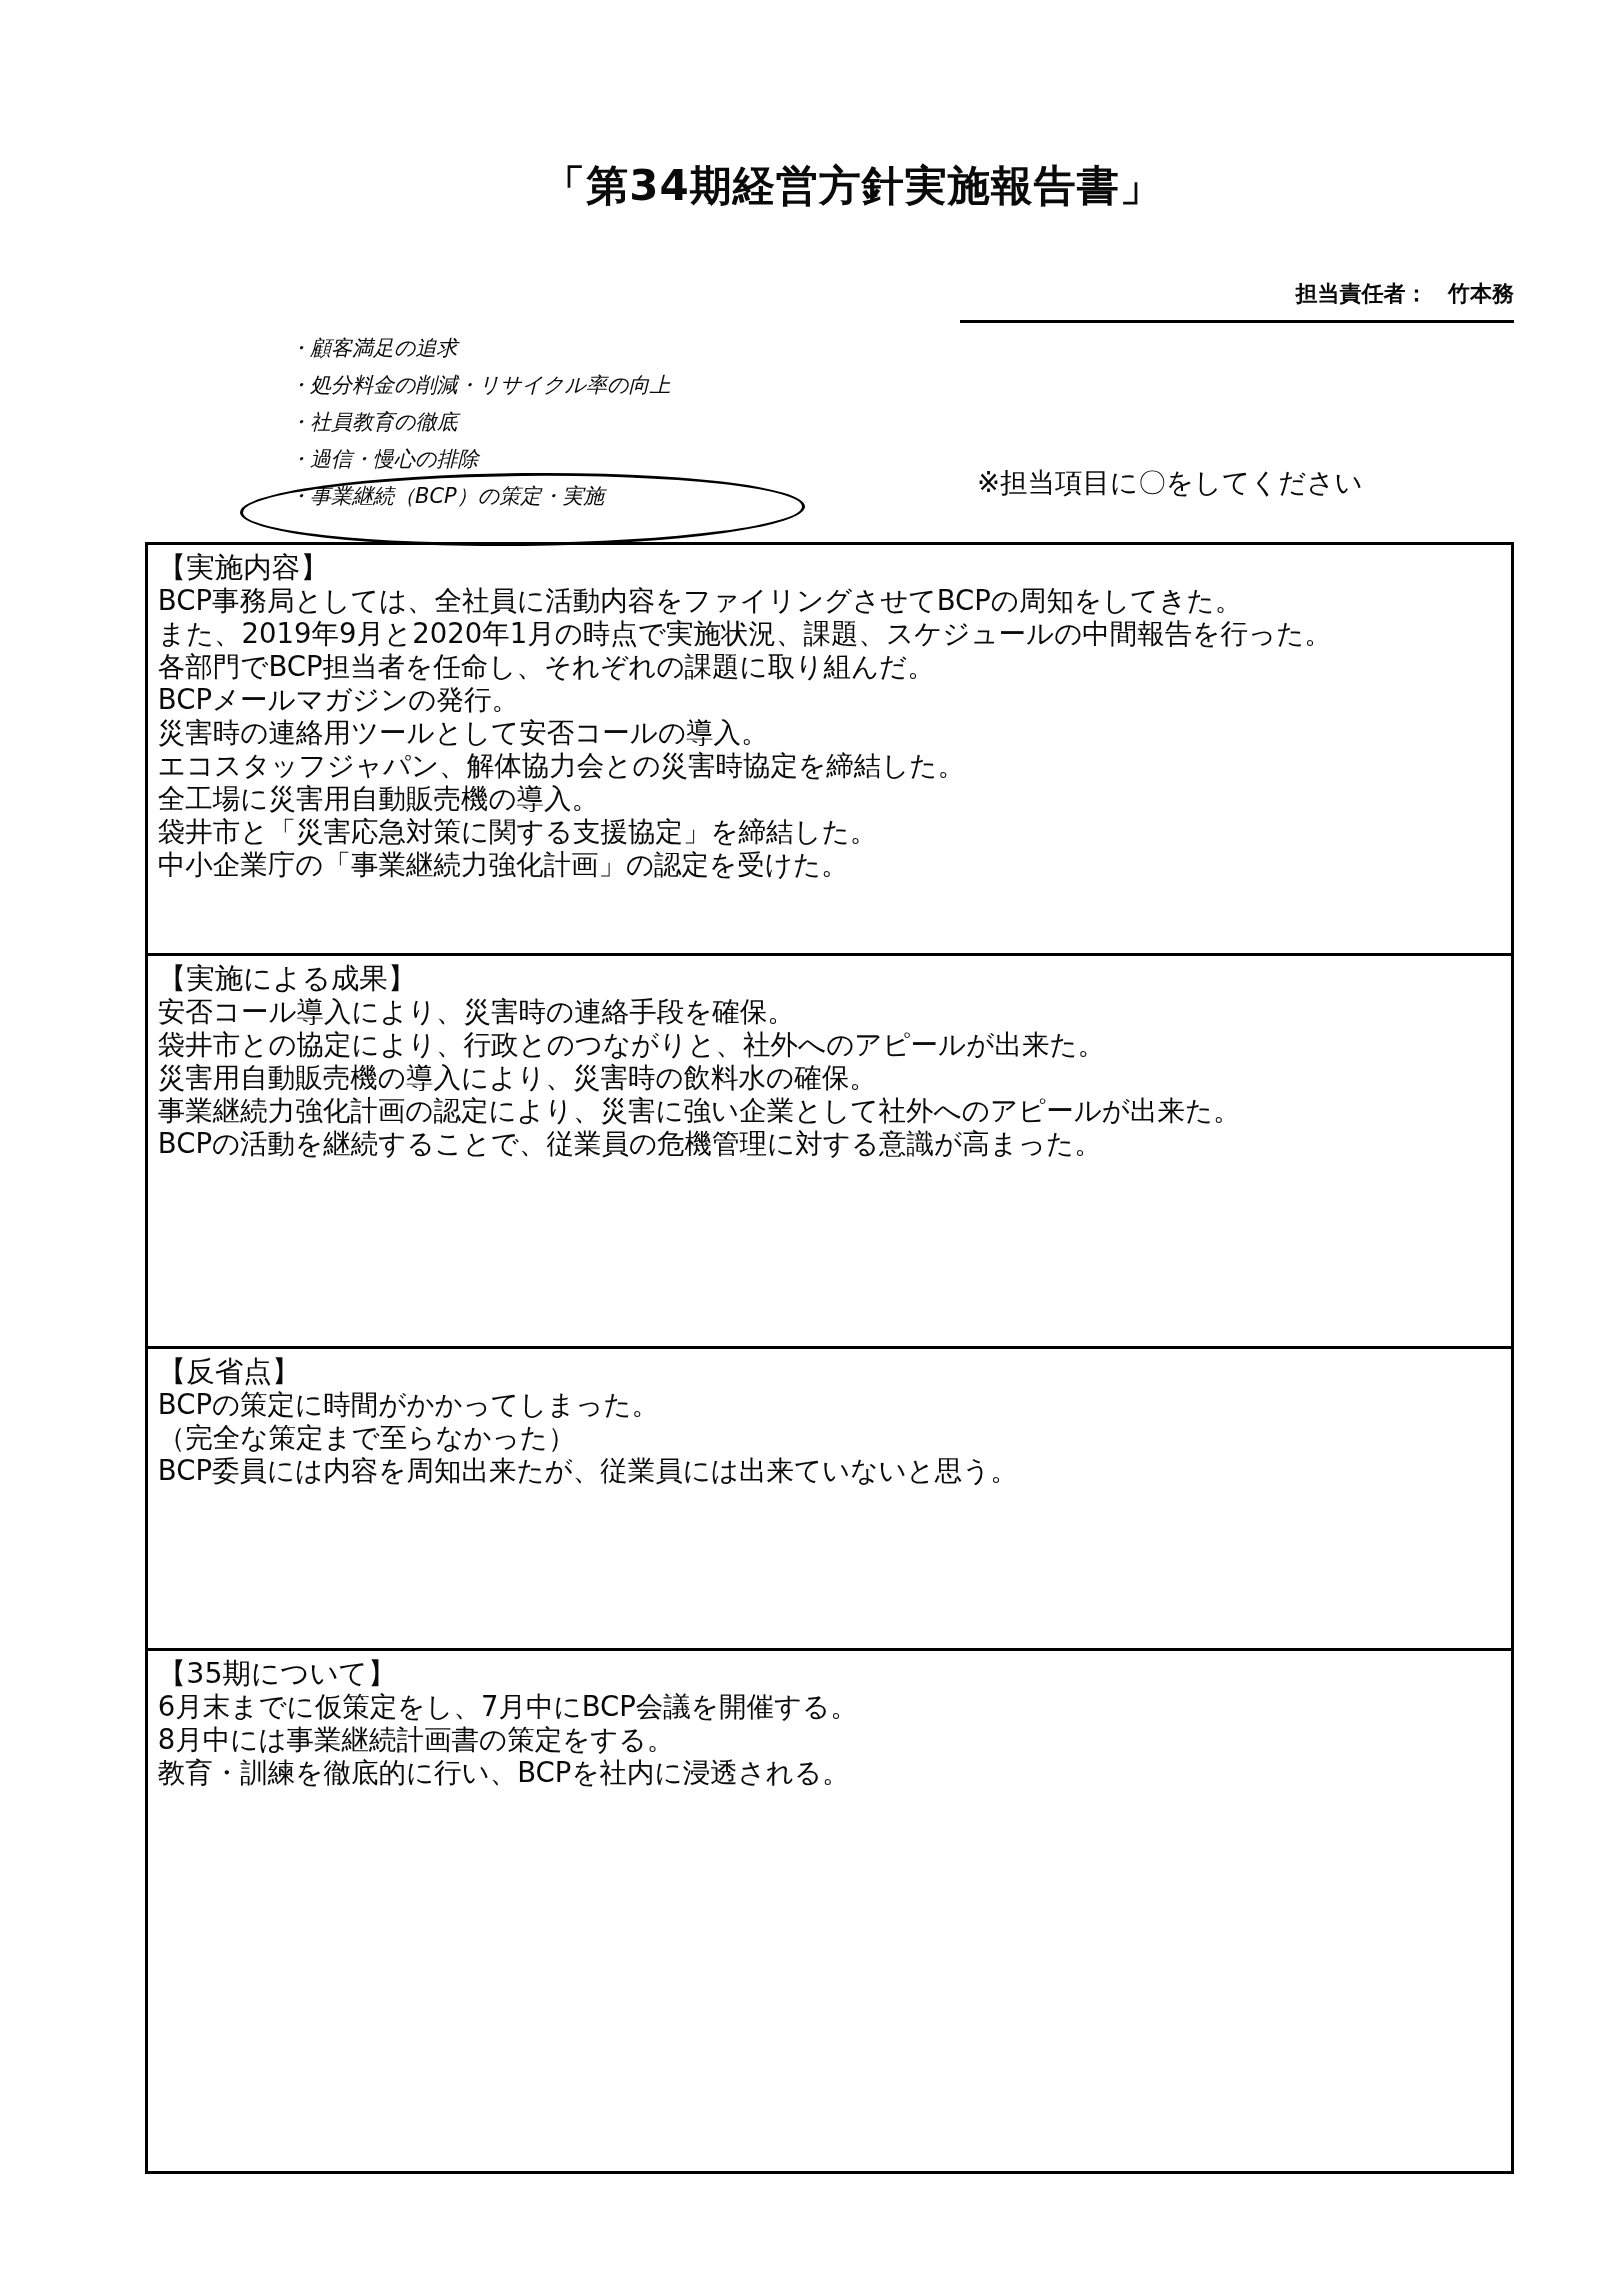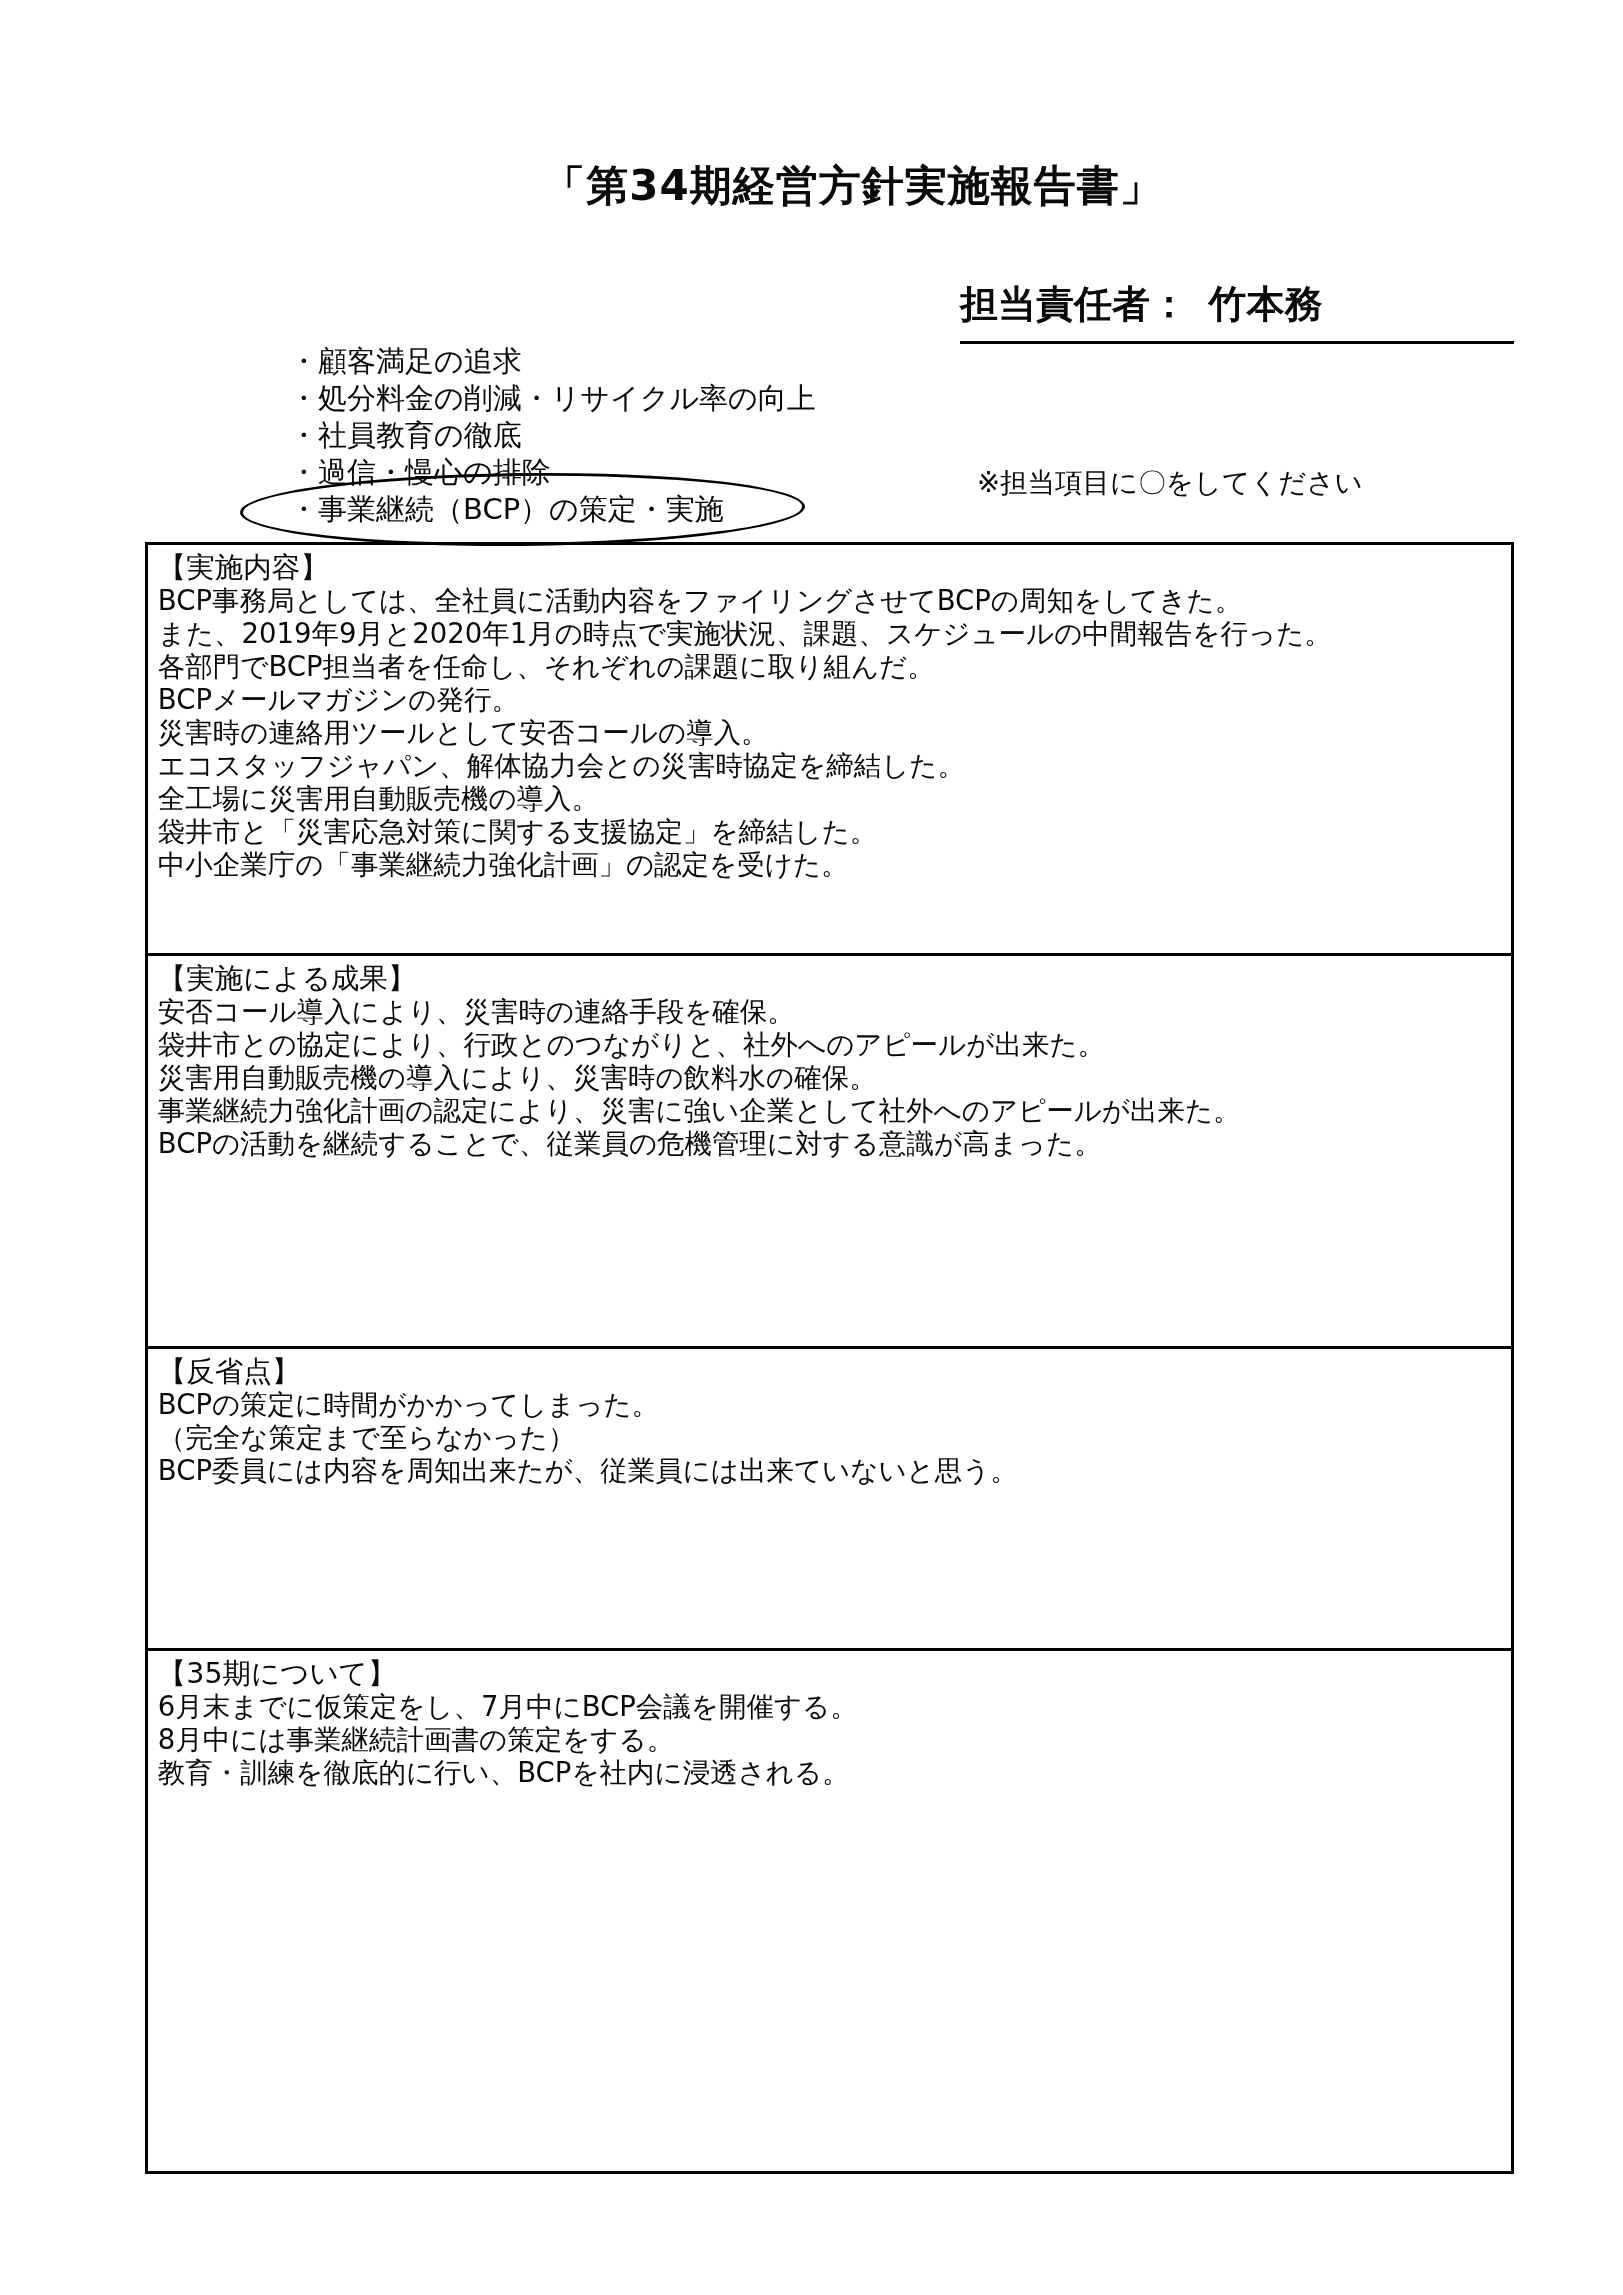--- a/index.html
+++ b/index.html
@@ -33,36 +33,38 @@
   }
 
   
   .manager-line {
     position: absolute;
     top: 279px;
     left: 960px;
     width: 554px;
     border-bottom: 3.9px solid #000;
     padding-bottom: 10.8px;
-    font-size: 38px;
+    font-size: 22px;
     font-weight: bold;
     white-space: nowrap;
+    text-align: right;
   }
   .manager-line .manager-name {
     margin-left: 20.6px;
   }
 
   
   .policy-list {
     position: absolute;
-    top: 343px;
+    top: 330px;
     left: 289px;
-    font-size: 29px;
+    font-size: 21px;
     line-height: 37px;
     white-space: nowrap;
+    font-style: italic;
   }
 
   
   .circle-mark {
     position: absolute;
     top: 473px;
     left: 240px;
     width: 559px;
     height: 67px;
     border: 3.9px solid #000;

